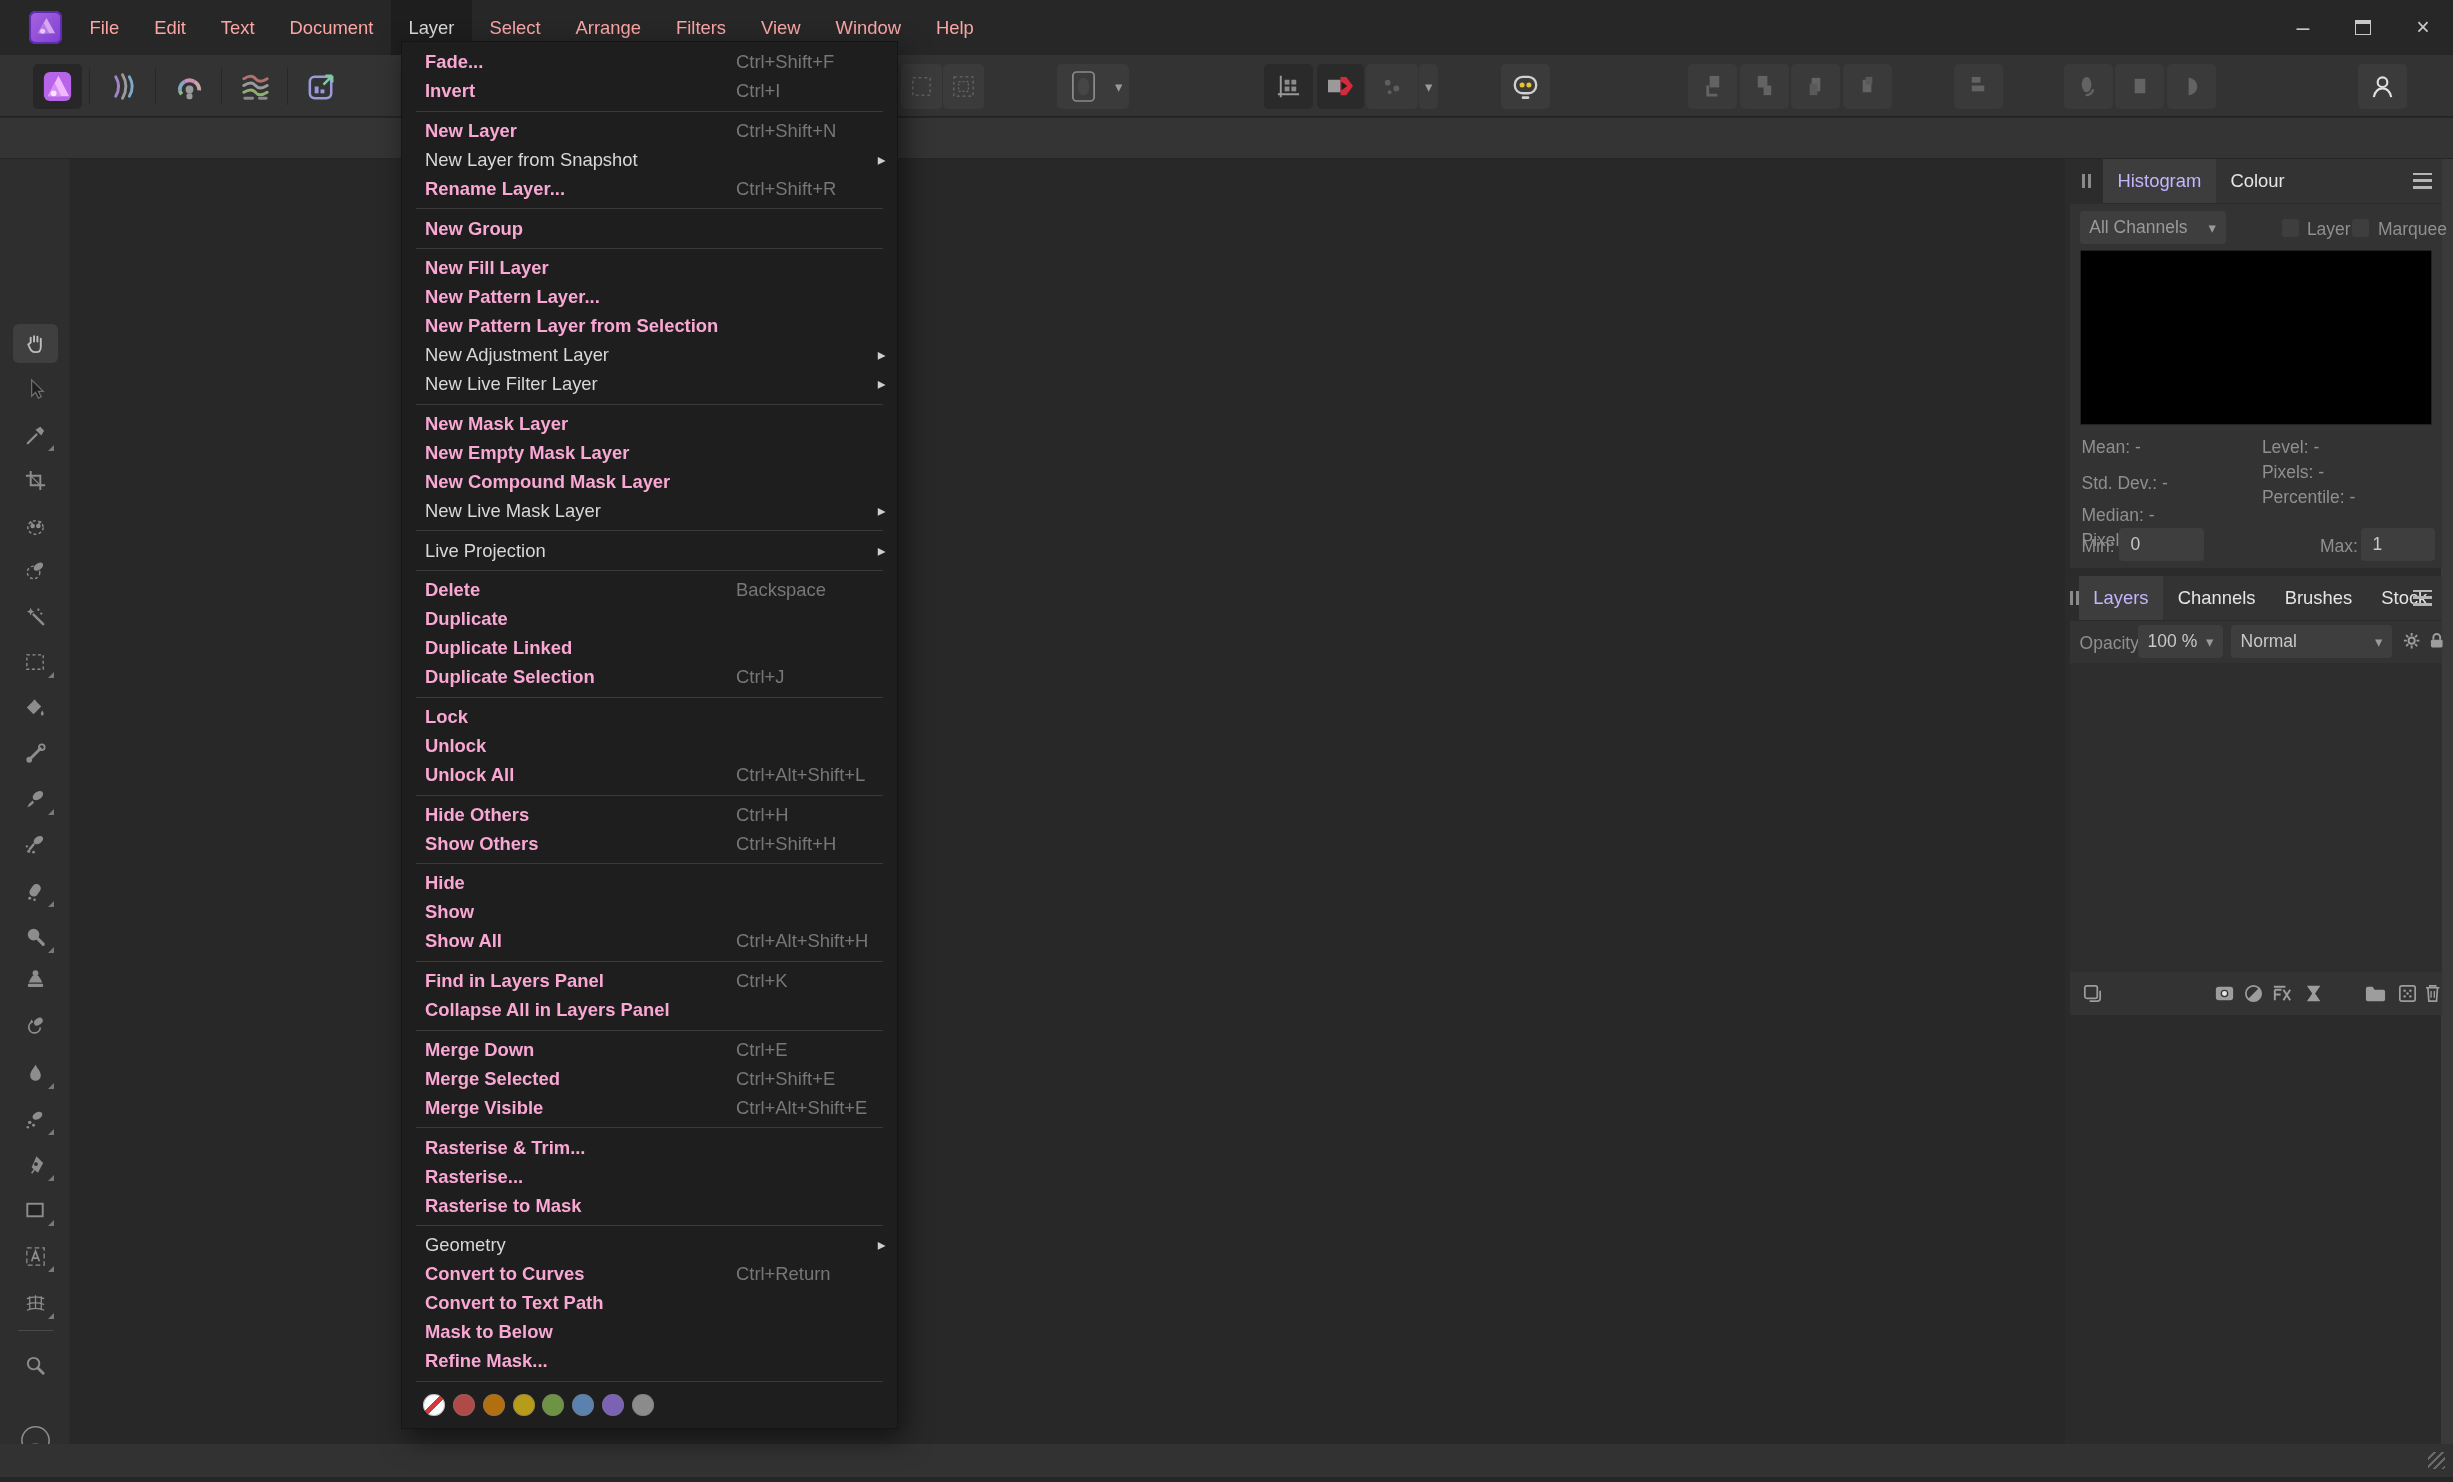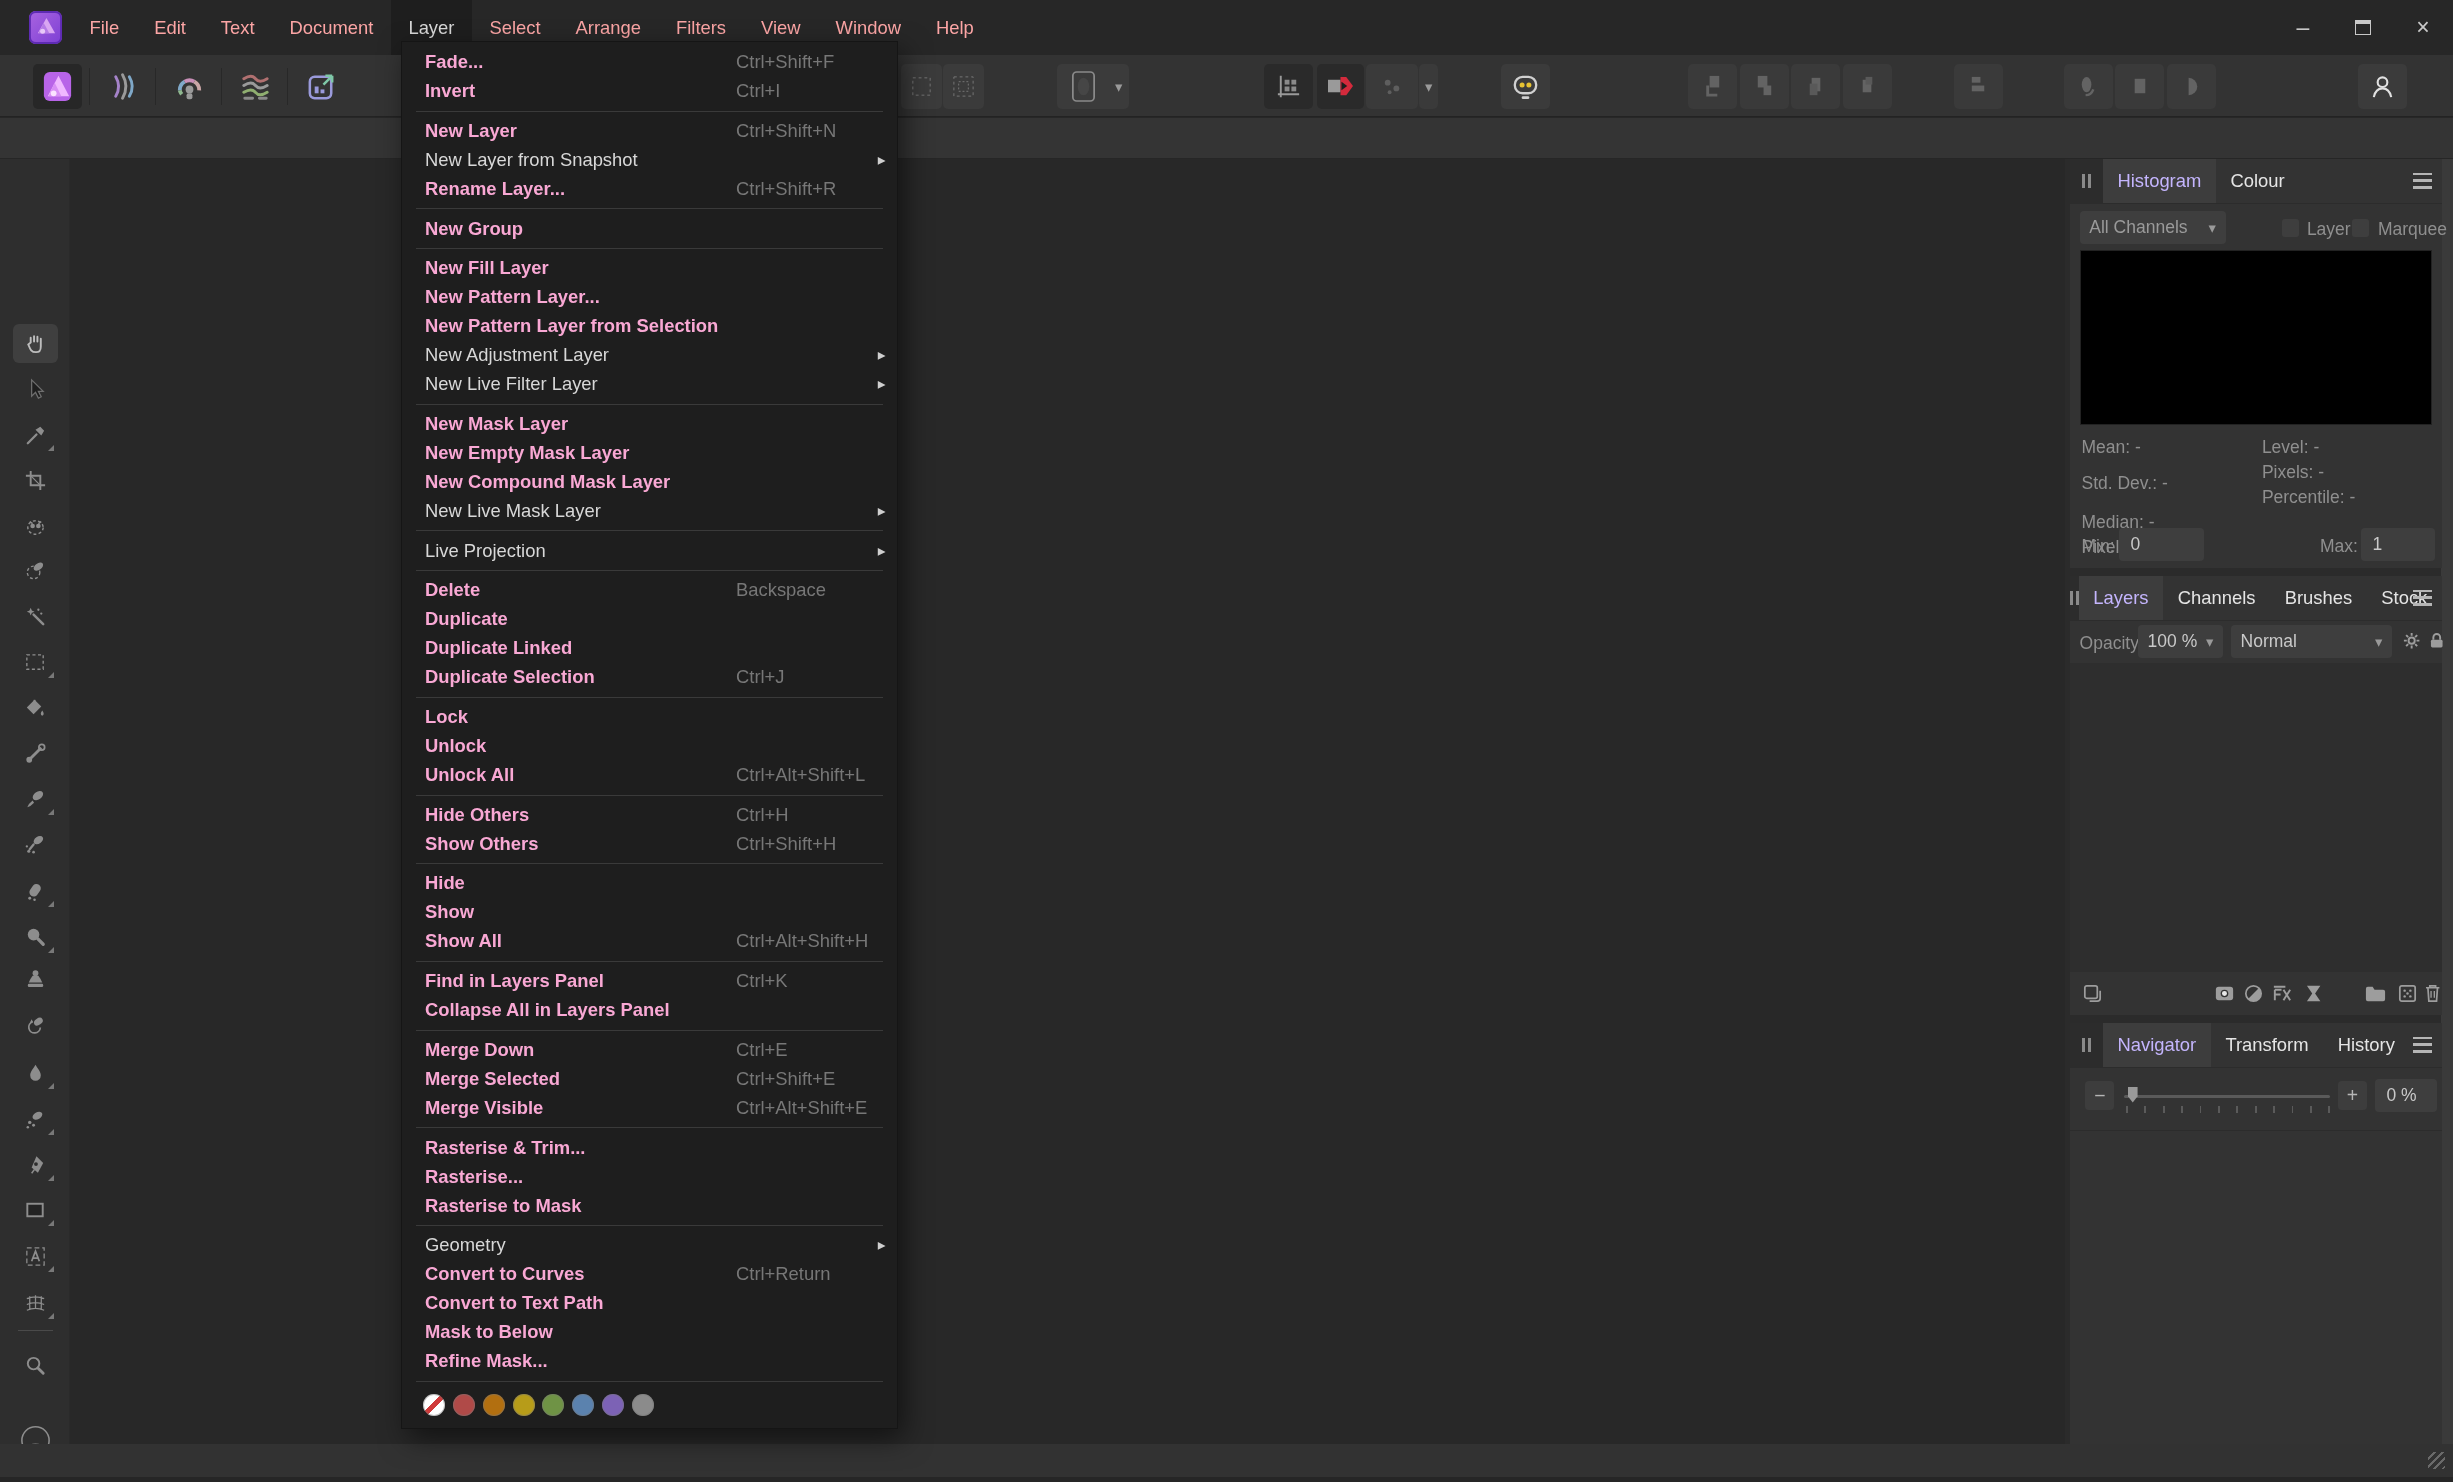--- a/index.html
+++ b/index.html
@@ -506,21 +506,21 @@
       <div class="cb-label" style="left:237px;top:60px">Layer</div>
       <div class="checkbox" style="left:282px;top:60px"></div>
       <div class="cb-label" style="left:308px;top:60px">Marquee</div>
       <div id="histo-box"></div>
       <div style="position:absolute;left:11.6px;top:278px">
 
           <div class="stat" style="position:relative;margin-bottom:15px">
             <span>Mean:</span> <span>-</span>
           </div>
 
-          <div class="stat" style="position:relative;margin-bottom:18px">
+          <div class="stat" style="position:relative;margin-bottom:11px">
             <span>Std. Dev.:</span> <span>-</span>
           </div>
 
           <div class="stat" style="position:relative;margin-bottom:3.9px">
             <span>Median:</span> <span>-</span>
           </div>
 
           <div class="stat" style="position:relative;margin-bottom:3.9px">
             <span>Pixels:</span> <span>-</span>
           </div>
@@ -636,48 +636,20 @@
         </div>
         <div class="icon-btn" style="left:350px;top:7.8px;width:25px;height:27px">
           <svg width="19.4" height="23" viewBox="0 0 20 24">
               <path d="M3 6 h14 M7 6 V4 h6 v2 M5 6 l1 14 h8 l1 -14" fill="none" stroke-width="1.8"></path>
               <path d="M8.3 9.5 v7 M11.7 9.5 v7" stroke-width="1.4"></path>
             </svg>
         </div>
       </div>
     </div>
 
-    <div class="panel" style="top:864px;height:421px">
-      <div class="p-header">
-        <div class="drag-handle">
-            <i></i>
-            <i></i>
-          </div>
-        <div class="p-tabs">
-
-            <div class="p-tab active">Navigator</div>
-
-            <div class="p-tab normal">Transform</div>
-
-            <div class="p-tab normal">History</div>
-          </div>
-        <div class="hamburger">
-            <i></i>
-            <i></i>
-            <i></i>
-          </div>
-      </div>
-      <div class="nav-btn" style="left:15.5px;top:58px">−</div>
-      <div id="nav-track"></div>
-      <div id="nav-thumb"></div>
-      <div id="nav-ticks"></div>
-      <div class="nav-btn" style="left:268px;top:58px">+</div>
-      <div class="ui-input" style="left:305px;top:56px;width:62px">0 %</div>
-      <div id="nav-divider"></div>
-    </div>
   </div>
 
   <div id="statusbar">
     <div id="resize-grip"></div>
   </div>
 
   <div id="layer-menu">
     <div>
 
         <div class="mi disabled">

